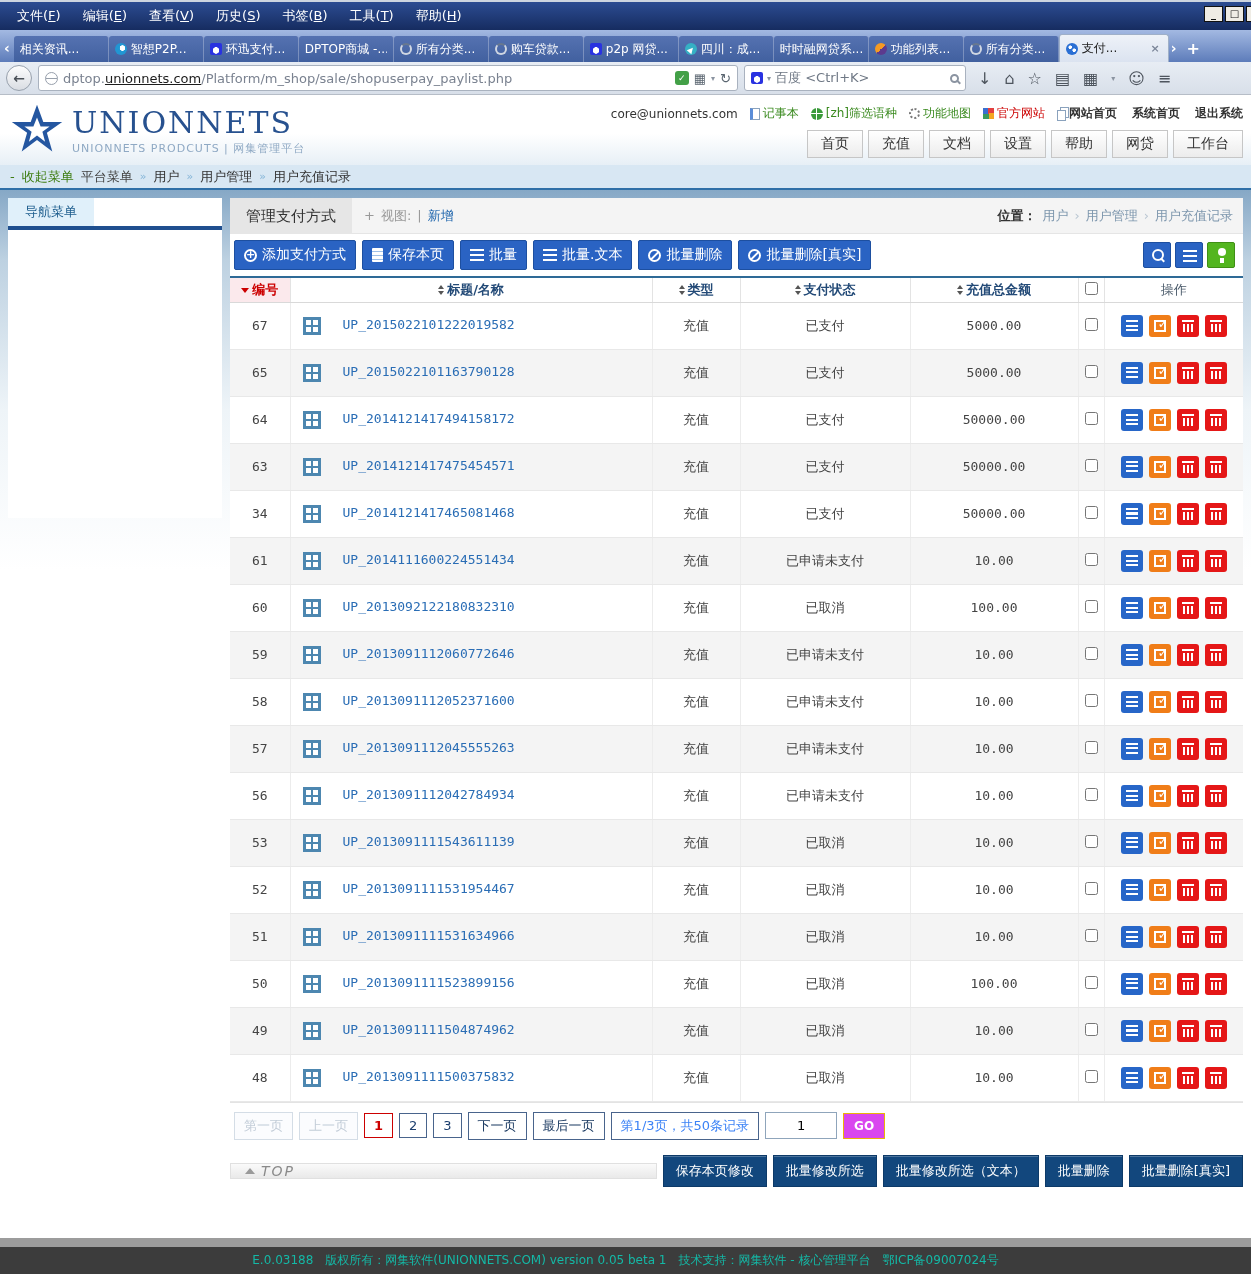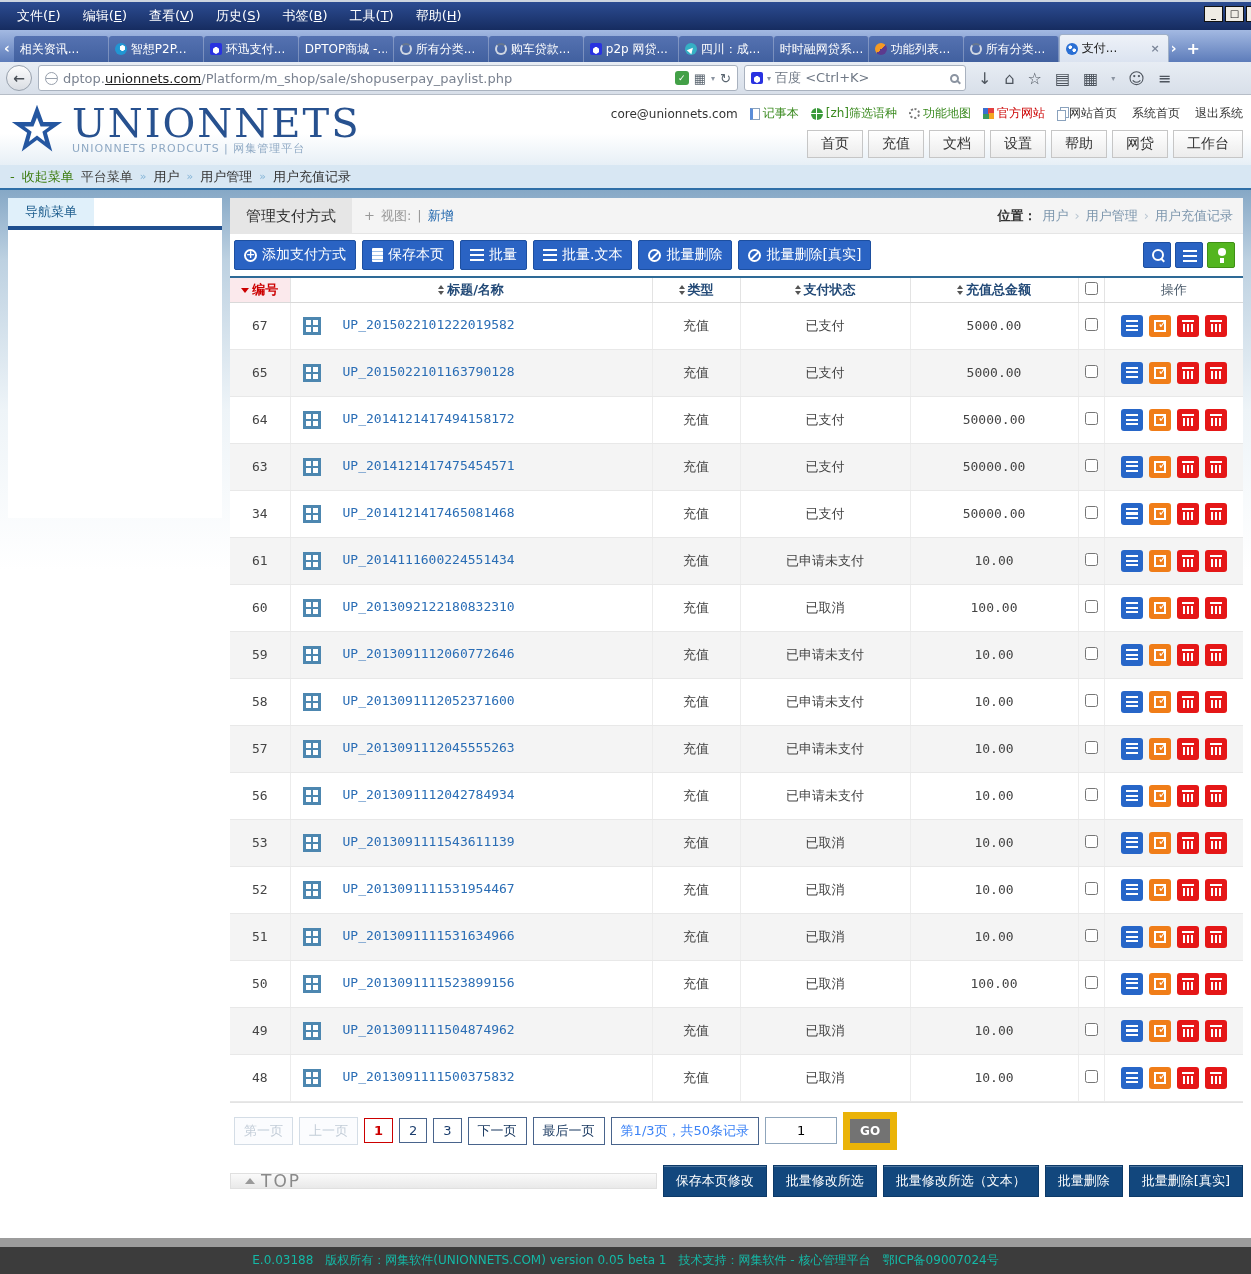--- a/index.html
+++ b/index.html
@@ -47,28 +47,28 @@
   .magnifier { width:9px; height:9px; border:2px solid #8b94a1; border-radius:50%; position:relative; }
   .magnifier::after { content:""; position:absolute; width:5px; height:2px; background:#8b94a1; right:-4px; bottom:-2px; transform:rotate(45deg); }
   .chrome-icons { display:flex; align-items:center; gap:13px; color:#4e555e; font-size:16px; padding-left:6px; }
   .chrome-icons span { cursor:pointer; }
 
   
   .page-header { height:70px; background:linear-gradient(180deg,#ffffff 55%,#e7eff6); display:flex; justify-content:space-between; flex:0 0 auto; }
   .logo-wrap { display:flex; align-items:center; padding-left:10px; gap:8px; }
   .logo-star { width:54px; height:54px; }
   .logo-block { display:flex; flex-direction:column; }
-  .logo-text { font-family:"DejaVu Serif","Liberation Serif",serif; font-size:40px; color:#27518f; letter-spacing:2px; line-height:36px; }
+  .logo-text { font-family:"DejaVu Serif","Liberation Serif",serif; font-size:30px; color:#27518f; letter-spacing:2px; line-height:36px; }
   .tagline { font-size:11px; color:#8fa9c4; letter-spacing:1px; }
   .header-right { display:flex; flex-direction:column; align-items:flex-end; padding:10px 8px 0 0; gap:8px; }
   .header-links { display:flex; align-items:center; gap:12px; font-size:12px; color:#333; }
   .hlink { display:inline-flex; align-items:center; gap:3px; cursor:pointer; text-decoration:none; color:#333; }
   .hlink.green { color:#3a8a1f; }
   .hlink.red { color:#cc0000; }
-  .hlink.dark { color:#333; }
+  .hlink.dark { color:#333;font-weight:bold; }
   .mini-icon { display:inline-block; }
   .notebook-icon { width:10px; height:12px; background:#fff; border:1px solid #8aa2bd; border-left:3px solid #5b8dd8; }
   .globe-icon { width:12px; height:12px; border-radius:50%; background:#3a9a3a; background-image:linear-gradient(#fff 0 0),linear-gradient(#fff 0 0); background-size:100% 1px,1px 100%; background-position:center,center; background-repeat:no-repeat; }
   .gear-icon { width:11px; height:11px; border:2px dotted #777; border-radius:50%; }
   .sitegrid-icon { width:11px; height:11px; background:conic-gradient(#e34040 0 25%, #f5a623 0 50%, #3a9a5c 0 75%, #3a6fd0 0); }
   .copy-icon { width:9px; height:11px; background:#fff; border:1px solid #8aa2bd; box-shadow:3px -3px 0 -1px #fff, 3px -3px 0 0 #8aa2bd; margin-top:3px; }
   .header-nav { display:flex; gap:5px; }
   .nav-box { padding:4px 13px; background:linear-gradient(180deg,#ffffff,#ececec); border:1px solid #c6c6c6; color:#333; font-size:14px; cursor:pointer; }
 
   .breadcrumb-bar { height:25px; background:#d8e7f3; border-bottom:2px solid #2f6fa7; display:flex; align-items:center; gap:7px; padding-left:10px; font-size:13px; flex:0 0 auto; }
@@ -141,24 +141,24 @@
   .icon-trash::after { content:""; position:absolute; left:6px; top:9px; width:10px; height:8px; background:repeating-linear-gradient(90deg,#fff 0 2px, transparent 2px 4px); }
 
   
   .pager { display:flex; align-items:center; gap:6px; padding:9px 4px; border-top:1px solid #e3e3e3; }
   .pg { display:inline-block; padding:4px 9px; font-size:13px; background:#fff; border:1px solid #49648c; color:#1c3e6e; cursor:pointer; }
   .pg.disabled { color:#c3cdd8; border-color:#d4dde6; background:#fbfcfe; cursor:default; }
   .pg.current { color:#cc0000; border-color:#cc0000; font-weight:bold; }
   .pg.nav { color:#13335c; }
   .pg.info { color:#3b82f6; cursor:default; }
   .goto-input { width:72px; height:27px; border:1px solid #8fa5bb; text-align:center; font-size:13px; font-family:inherit; }
-  .go-btn { background:#737373; border:7px solid #eab308; color:#fff; font-size:12px; font-weight:bold; padding:5px 10px; cursor:pointer; font-family:inherit; }
+  .go-btn { background:#d946ef; border:1px solid #eab308; color:#fff; font-size:12px; font-weight:bold; padding:5px 10px; cursor:pointer; font-family:inherit; }
 
   .bottom-row { display:flex; align-items:center; gap:6px; margin-top:6px; }
-  .top-bar { flex:1 1 auto; height:16px; background:linear-gradient(180deg,#fafafa,#e9e9e9); border:1px solid #e0e0e0; display:flex; align-items:center; gap:6px; padding-left:14px; color:#8a8a8a; font-size:17px; letter-spacing:2px; cursor:pointer; }
+  .top-bar { flex:1 1 auto; height:16px; background:linear-gradient(180deg,#fafafa,#e9e9e9); border:1px solid #e0e0e0; display:flex; align-items:center; gap:6px; padding-left:14px; color:#8a8a8a; font-size:14px; letter-spacing:2px; cursor:pointer;font-style:italic; }
   .top-tri { width:0; height:0; border-left:5px solid transparent; border-right:5px solid transparent; border-bottom:6px solid #9a9a9a; }
   .bbtn { background:#12477d; border:1px solid #0d3a68; color:#fff; font-size:13px; padding:6px 12px; cursor:pointer; box-shadow:inset 0 1px rgba(255,255,255,.25); font-family:inherit; white-space:nowrap; }
 
   .gray-bar { height:9px; background:#9c9c9c; flex:0 0 auto; }
   .footer { height:27px; background:#3c3c3c; color:#14b8a6; font-size:12px; line-height:27px; text-align:center; flex:0 0 auto; }
 </style>
 </head>
 <body>
 
 <div class="menubar">

